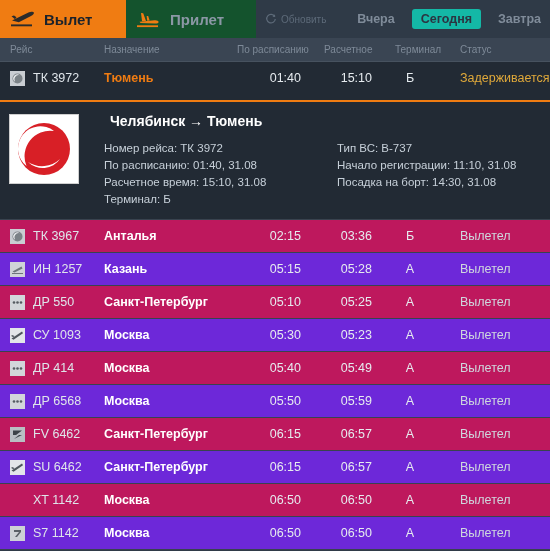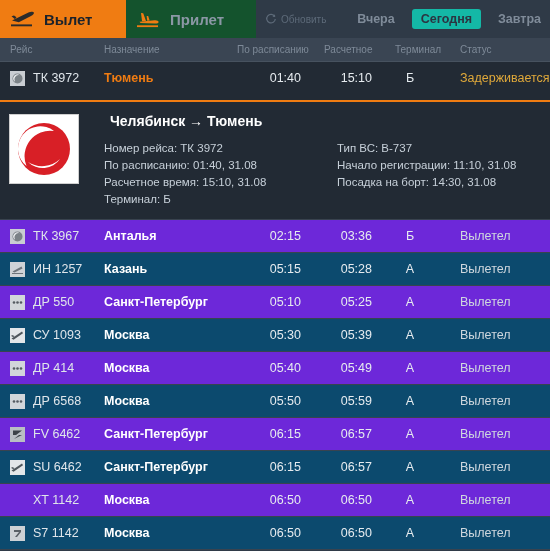--- a/index.html
+++ b/index.html
@@ -97,24 +97,24 @@
   .ch-est { left: 324px; }
   .ch-term { left: 395px; }
   .ch-status { left: 460px; }
 
   
   .rows { position: relative; }
   .row {
     position: relative;
     height: 33px;
     border-bottom: 1px solid #39434f;
-    background: #6d28d9;
+    background: #be185d;
     cursor: pointer;
   }
-  .row.alt { background: #0c4a6e; }
+  .row.alt { background: #6d28d9; }
   .row.selected {
     background: #222a34;
     border-bottom: 2px solid #f07c12;
     height: 40px;
   }
   .row > * {
     position: absolute;
     top: 9px;
     font-size: 12.5px;
     white-space: nowrap;
@@ -305,21 +305,21 @@
       <span class="cell-icon">
         <svg viewBox="0 0 15 15" width="15" height="15">
           <rect x="0" y="0" width="15" height="15" fill="#e3e6e9"></rect>
           <path d="M1.5 10.5 L12 3.5 L13 5.2 L3.5 11.8 Z" fill="#4f565c"></path>
           <path d="M4.5 8.0 L2.0 7.0 L1.2 8.0 L3.2 9.2 Z" fill="#4f565c"></path>
         </svg>
       </span>
       <span class="cell-flight">СУ 1093</span>
       <span class="cell-dest">Москва</span>
       <span class="cell-sched">05:30</span>
-      <span class="cell-est">05:39</span>
+      <span class="cell-est">05:23</span>
       <span class="cell-term">А</span>
       <span class="cell-status">Вылетел</span>
     </div>
     <div class="row">
       <span class="cell-icon">
         <svg viewBox="0 0 15 15" width="15" height="15">
           <rect x="0" y="0" width="15" height="15" fill="#d2d6da"></rect>
           <circle cx="4" cy="7.5" r="1.3" fill="#555b61"></circle>
           <circle cx="7.5" cy="7.5" r="1.3" fill="#555b61"></circle>
           <circle cx="11" cy="7.5" r="1.3" fill="#555b61"></circle>

